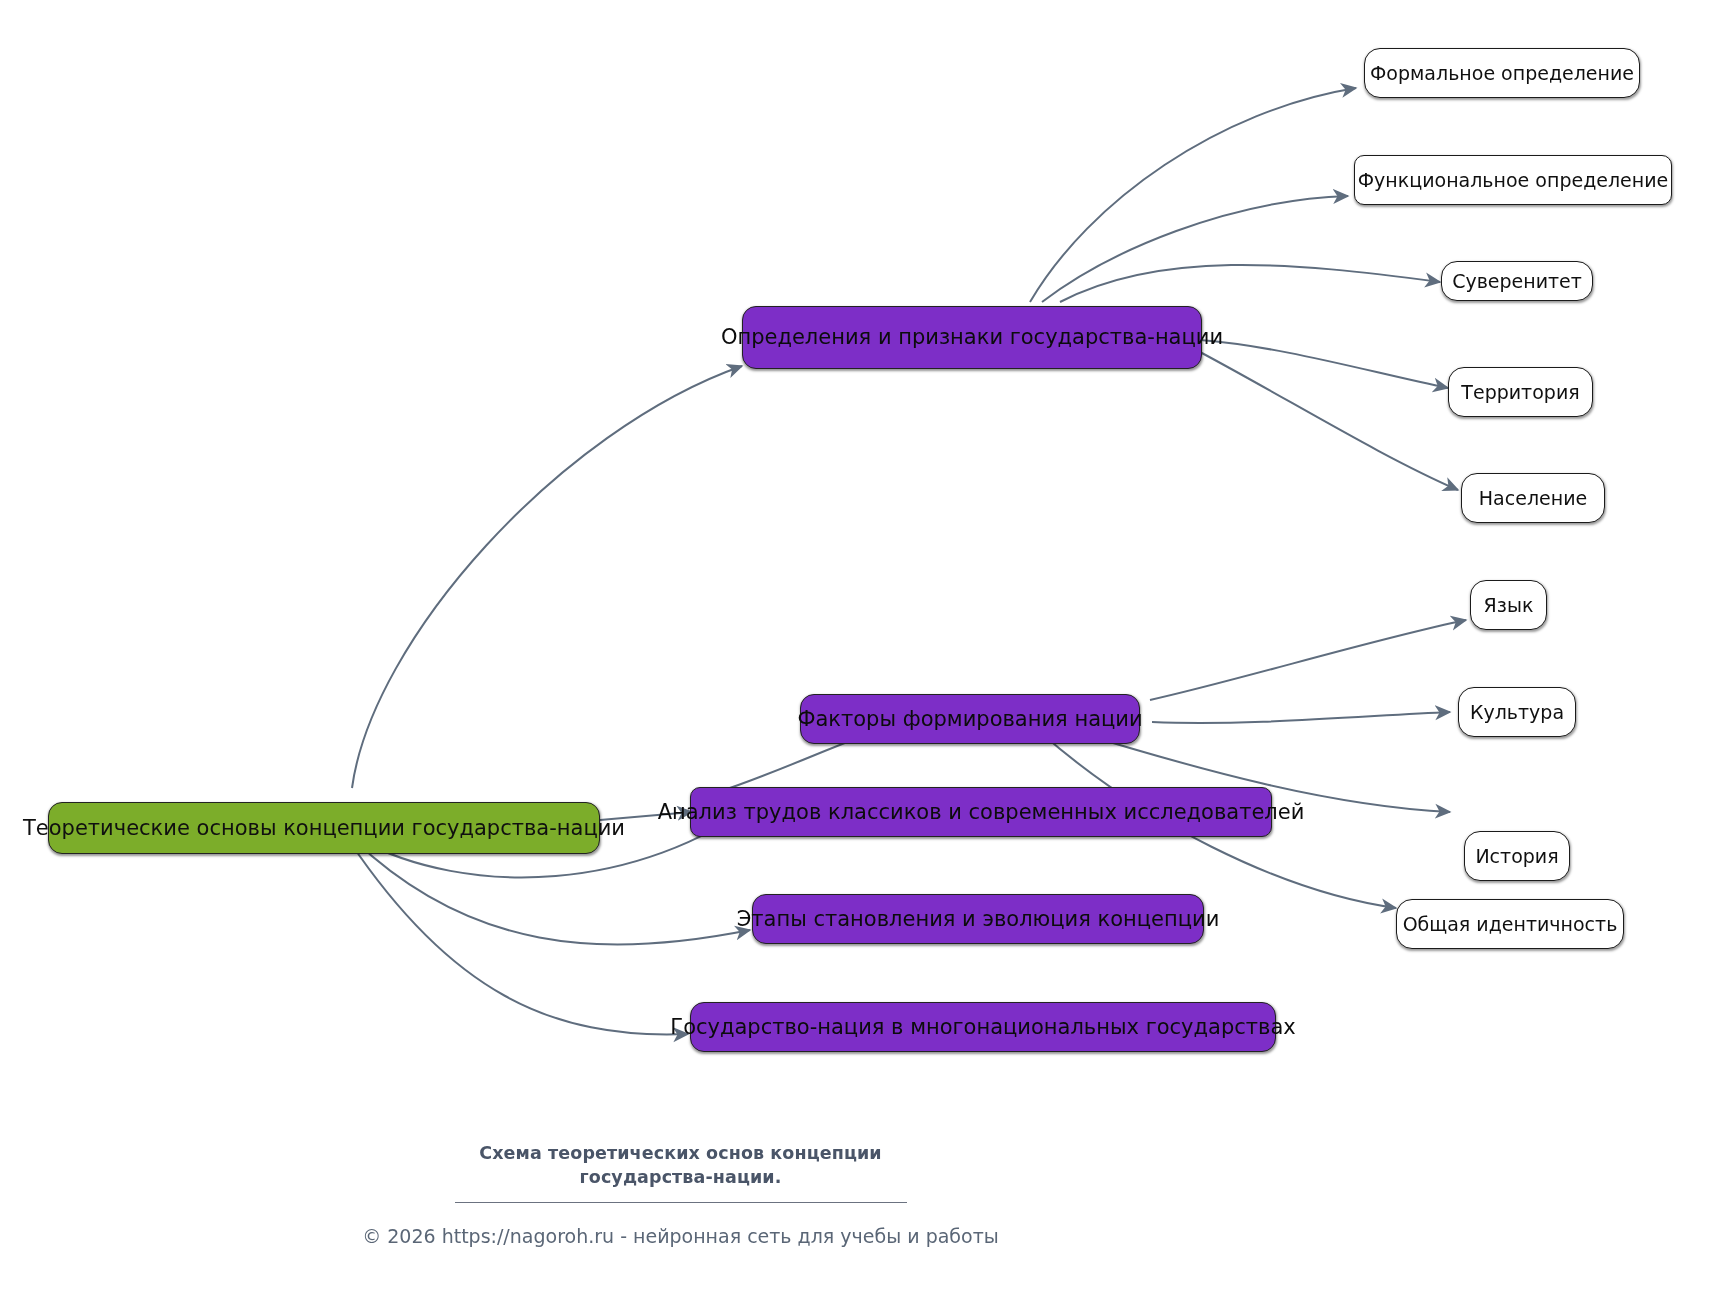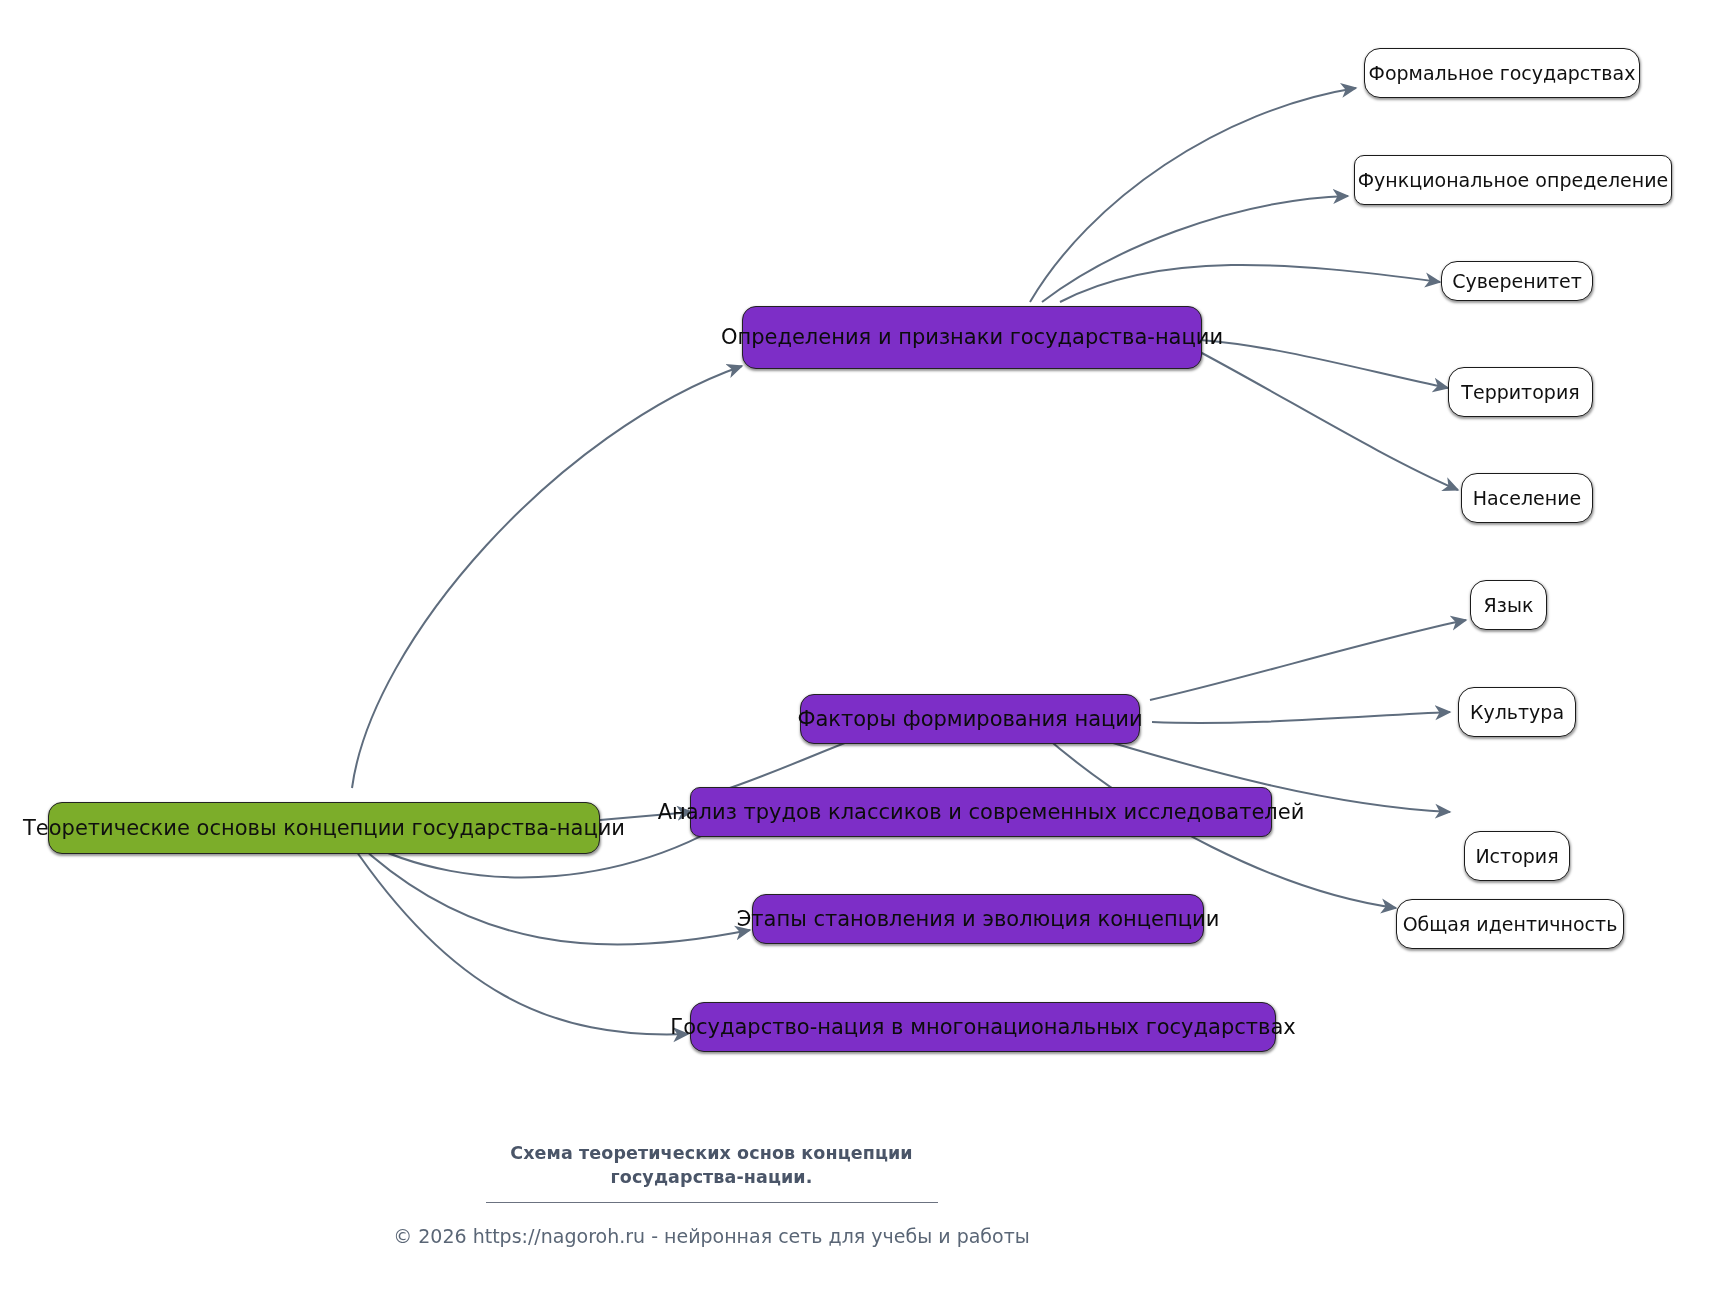--- a/index.html
+++ b/index.html
@@ -60,21 +60,20 @@
   }
   .node-label {
     display: block;
     padding: 0 14px;
   }
   #footer {
     position: absolute;
     left: 0;
     width: 1361px;
     text-align: center;
-    padding-left: 31px;
   }
   .footer-title {
     font-size: 17.5px;
     font-weight: bold;
     color: #4a5568;
     line-height: 1.35;
     letter-spacing: 0.1px;
   }
   .footer-rule {
     width: 452px;
@@ -145,36 +144,36 @@
 
   <div class="node node-branch" style="left:752px; top:894px; width:452px; height:50px;">
     <span class="node-label">Этапы становления и эволюция концепции</span>
   </div>
 
   <div class="node node-branch" style="left:690px; top:1002px; width:586px; height:50px;">
     <span class="node-label">Государство-нация в многонациональных государствах</span>
   </div>
 
   <div class="node node-leaf" style="left:1364px; top:48px; width:276px; height:50px;">
-    <span class="node-label">Формальное государствах</span>
+    <span class="node-label">Формальное определение</span>
   </div>
 
   <div class="node node-leaf" style="left:1354px; top:155px; width:318px; height:50px;border-radius:10px;">
     <span class="node-label">Функциональное определение</span>
   </div>
 
   <div class="node node-leaf" style="left:1441px; top:261px; width:152px; height:40px;">
     <span class="node-label">Суверенитет</span>
   </div>
 
   <div class="node node-leaf" style="left:1448px; top:367px; width:145px; height:50px;">
     <span class="node-label">Территория</span>
   </div>
 
-  <div class="node node-leaf" style="left:1461px; top:473px; width:132px; height:50px;">
+  <div class="node node-leaf" style="left:1461px; top:473px; width:144px; height:50px;">
     <span class="node-label">Население</span>
   </div>
 
   <div class="node node-leaf" style="left:1470px; top:580px; width:77px; height:50px;">
     <span class="node-label">Язык</span>
   </div>
 
   <div class="node node-leaf" style="left:1458px; top:687px; width:118px; height:50px;">
     <span class="node-label">Культура</span>
   </div>

